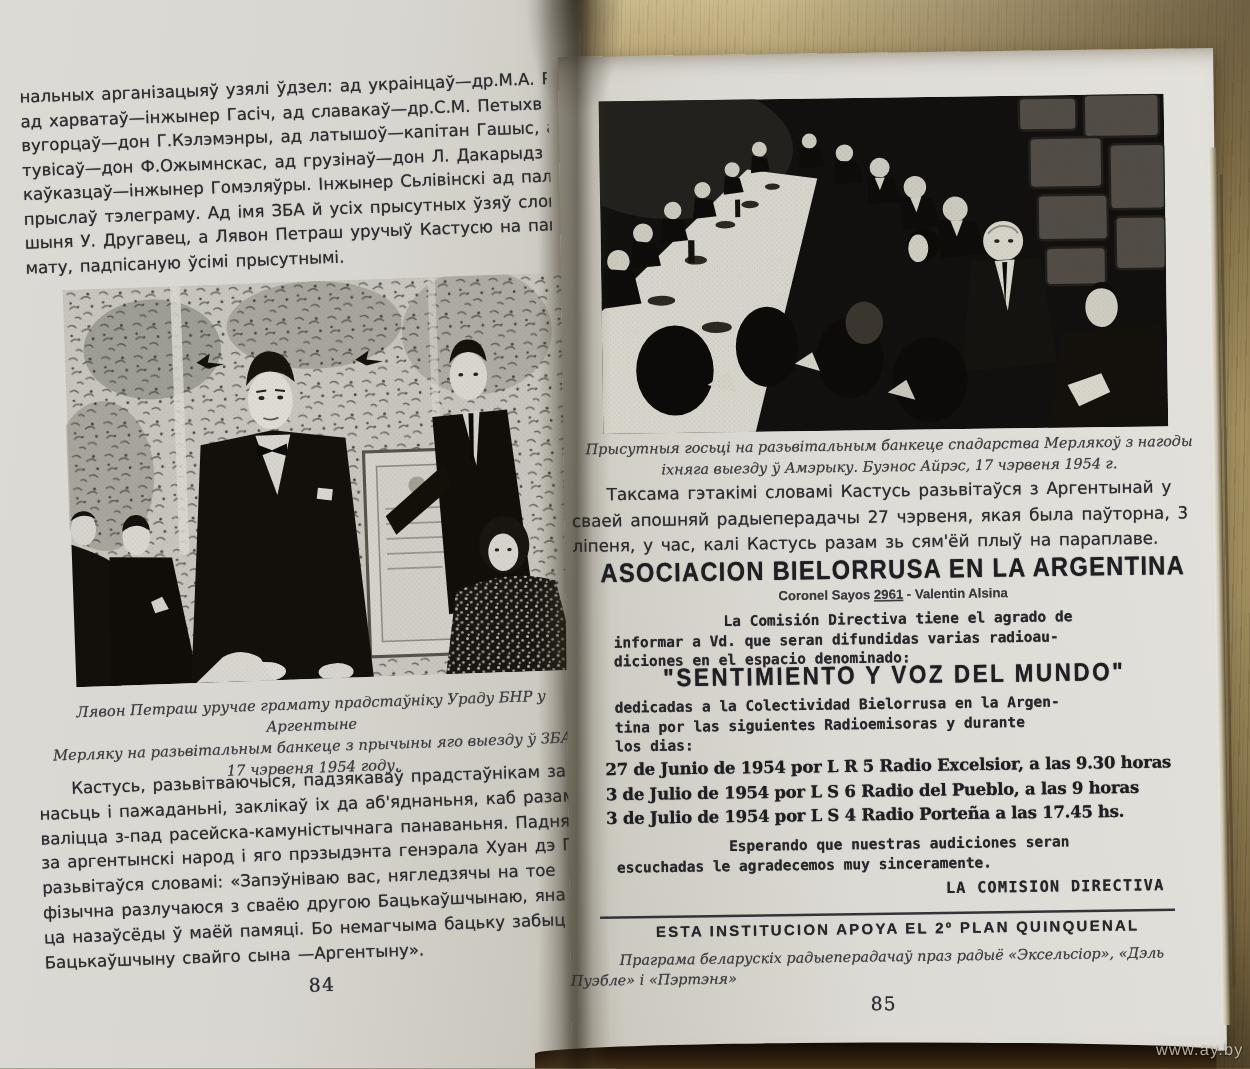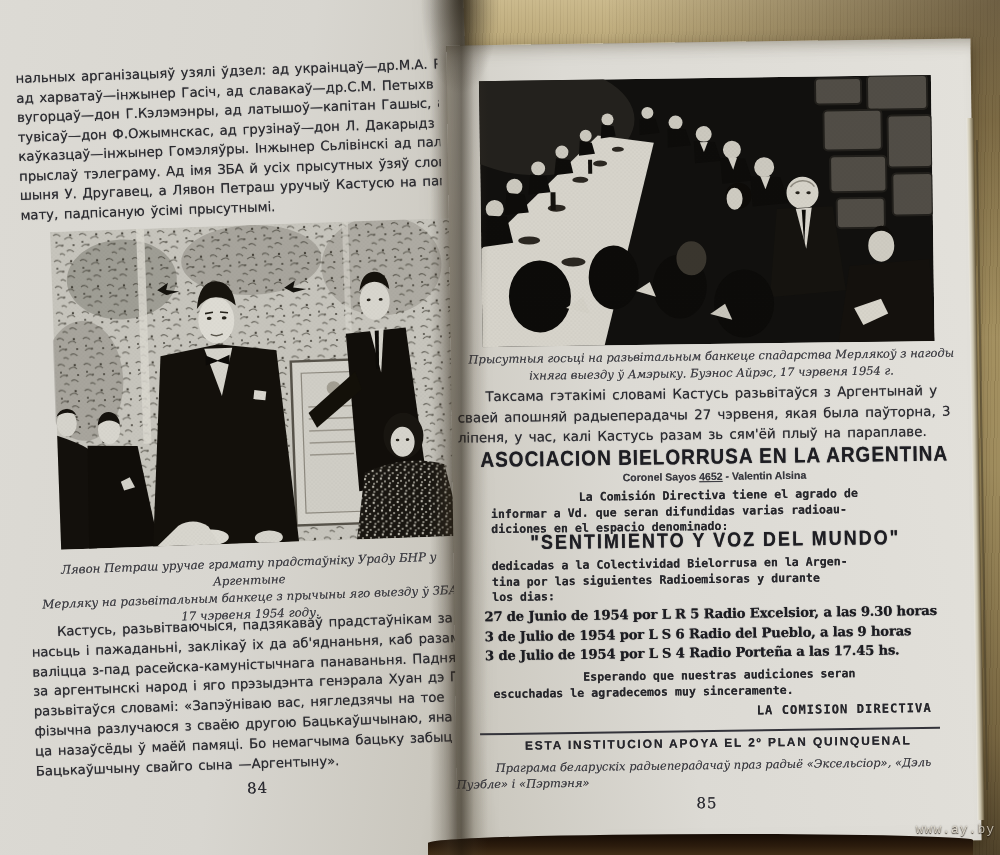--- a/index.html
+++ b/index.html
@@ -39,21 +39,21 @@
   #gutter{left:430px;top:-6px;width:58px;height:866px;z-index:4;pointer-events:none;
     background:linear-gradient(90deg, rgba(70,60,45,0) 0%, rgba(70,60,45,.30) 32%, rgba(36,29,18,.5) 54%, rgba(70,60,45,.16) 76%, rgba(0,0,0,0) 100%);}
   #gutter-top{left:420px;top:0;width:80px;height:95px;z-index:4;pointer-events:none;
     background:radial-gradient(ellipse at 50% 0%, rgba(30,24,14,.55), rgba(30,24,14,0) 70%);}
   #bottom-band{left:428px;top:834px;width:545px;height:22px;z-index:3;
     background:linear-gradient(180deg,#160c05 0%, #2c1c0d 55%, #443118 100%);
     border-radius:55% 45% 0 0 / 9px 6px 0 0;}
   #edge-stack{left:972px;top:118px;width:7px;height:702px;z-index:2;transform:rotate(-0.9deg);
     background:linear-gradient(90deg,#eae7de 0%,#c9c2ab 45%,#8d8165 80%,#5c5138 100%);}
   #edge-line{left:981px;top:140px;width:2px;height:650px;z-index:2;background:rgba(70,60,40,.55);transform:rotate(-0.9deg);}
-  #watermark{right:5px;bottom:18px;z-index:9;font-family:Liberation Mono, monospace;
+  #watermark{right:5px;bottom:8px;z-index:9;font-family:Liberation Sans, sans-serif;
     font-size:13px;letter-spacing:1px;color:#d8d2c4;opacity:.8;
     text-shadow:0 1px 1px rgba(20,12,4,.9), 0 0 2px rgba(20,12,4,.6);}
   .photo{display:block;}
 </style>
 </head>
 <body>
 
 <div id="stage">
 
   <div id="left-page" class="page">
@@ -262,21 +262,21 @@
 
     <div class="abs bel" style="left:6px;top:342px;width:508px;font-size:13.4px;line-height:20.5px;word-spacing:2px;">
       <div class="l-line" style="text-indent:28px;">Таксама гэтакімі словамі Кастусь разьвітаўся з Аргентынай у</div>
       <div class="l-line">сваей апошняй радыеперадачы 27 чэрвеня, якая была паўторна, 3</div>
       <div class="l-line">ліпеня, у час, калі Кастусь разам зь сям'ёй плыў на параплаве.</div>
     </div>
 
     <div class="abs ad-title center" style="left:0;top:404px;width:524px;font-size:19px;">ASOCIACION BIELORRUSA EN LA ARGENTINA</div>
 
     <div class="abs center" style="left:0;top:428px;width:524px;font-family:'Liberation Sans',sans-serif;font-weight:bold;font-size:10.5px;color:#3a3a40;text-shadow:0 0 0.5px rgba(60,60,66,.7);">
-      <span>Coronel Sayos </span><span style="text-decoration:underline;">4652</span><span> - Valentin Alsina</span>
+      <span>Coronel Sayos </span><span style="text-decoration:underline;">2961</span><span> - Valentin Alsina</span>
     </div>
 
     <div class="abs ad-mono" style="left:38px;top:446px;width:452px;font-size:11.6px;line-height:15.5px;">
       <div style="padding-left:88px;">La Comisión Directiva tiene el agrado de</div>
       <div>informar a Vd. que seran difundidas varias radioau-</div>
       <div>diciones en el espacio denominado:</div>
     </div>
 
     <div class="abs ad-title center" style="left:0;top:488px;width:524px;font-size:18px;letter-spacing:2px;">"SENTIMIENTO Y VOZ DEL MUNDO"</div>
 

